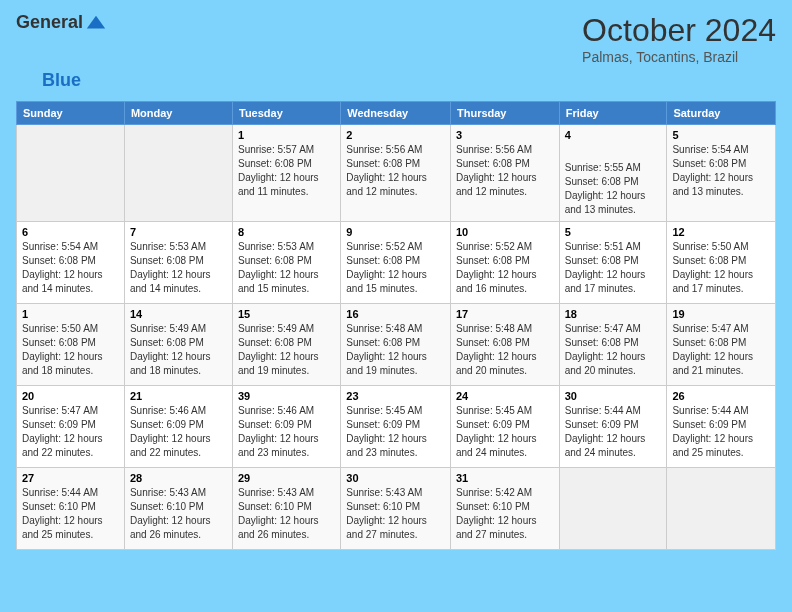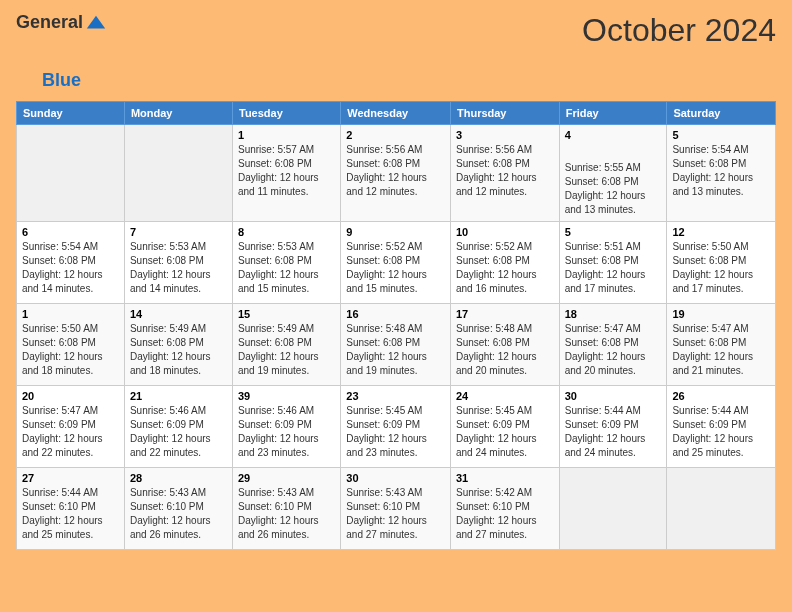--- a/index.html
+++ b/index.html
@@ -7,21 +7,21 @@
       font-family: Arial, sans-serif;
       background: #fff;
       width: 792px;
       height: 612px;
       overflow: hidden;
     }
     .page {
       width: 792px;
       height: 612px;
       padding: 12px 16px;
-      background: #fdba74;
+      background: #7dd3fc;
     }
     .header {
       display: flex;
       justify-content: space-between;
       align-items: flex-start;
       margin-bottom: 10px;
     }
     .logo {
       display: flex;
       align-items: center;
@@ -107,20 +107,21 @@
             <polygon points="2,18 12,4 22,18" fill="#1a6fc4"></polygon>
           </svg>
         </div>
         <div style="display:flex;justify-content:center;margin-top:37px;">
           <span class="logo-text logo-blue">Blue</span>
         </div>
       </div>
     </div>
     <div class="title-block">
       <div class="month-title">October 2024</div>
+      <div class="location">Palmas, Tocantins, Brazil</div>
     </div>
   </div>
 
   <table class="calendar">
     <thead>
       <tr>
       <th>Sunday</th>
           <th>Monday</th>
           <th>Tuesday</th>
           <th>Wednesday</th>

